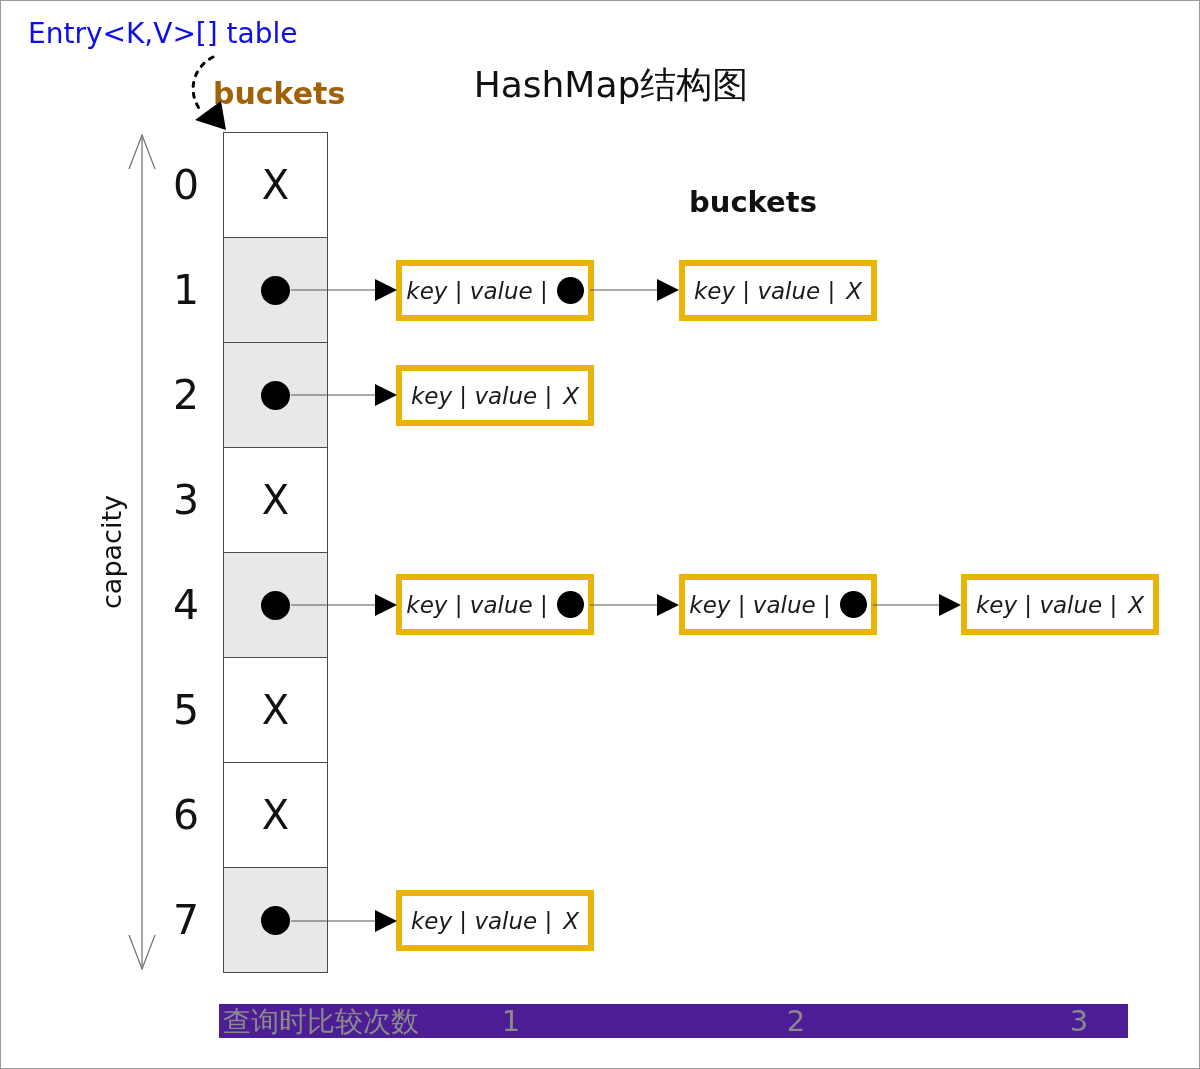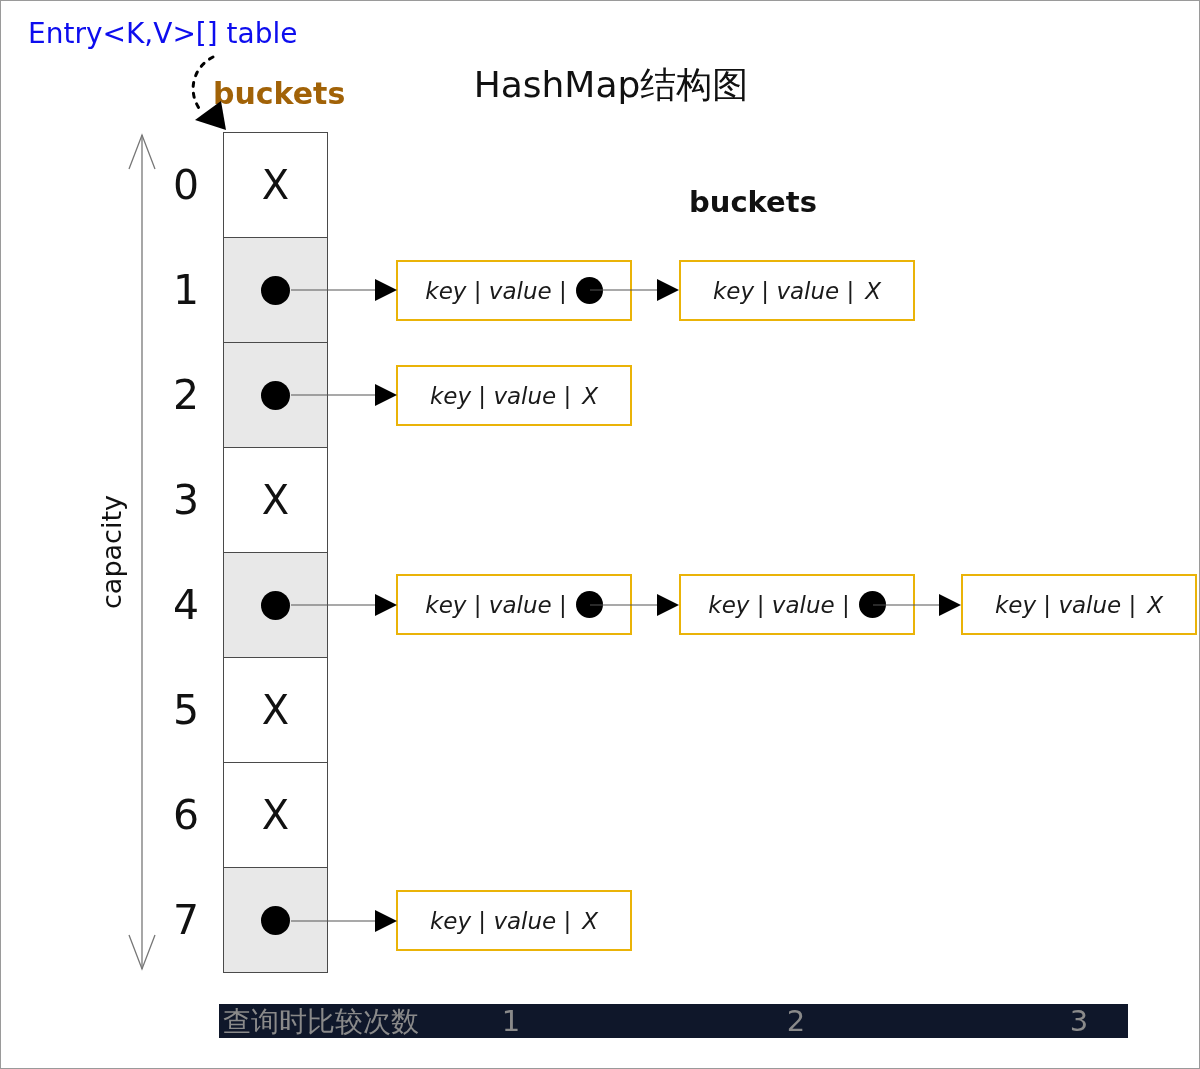--- a/index.html
+++ b/index.html
@@ -16,26 +16,26 @@
   .entries-label{position:absolute;left:688px;top:184px;font-size:29px;font-weight:bold;color:#111;}
   .capacity-label{position:absolute;left:110px;top:551px;font-size:27px;color:#111;
     transform:translate(-50%,-50%) rotate(-90deg);white-space:nowrap;}
   .cell{position:absolute;left:222px;width:105px;height:106px;box-sizing:border-box;
     border:1px solid #4a4a4a;background:#ffffff;display:flex;align-items:center;justify-content:center;z-index:1;}
   .cell.shaded{background:#e8e8e8;}
   .cell .xmark{font-size:40px;color:#111;}
   .cell .dot{width:29px;height:29px;border-radius:50%;background:#000;}
   .idx{position:absolute;left:120px;width:78px;height:106px;display:flex;align-items:center;
     justify-content:flex-end;font-size:41px;color:#111;}
-  .entry-box{position:absolute;width:236px;height:61px;box-sizing:border-box;border:2px solid #eab308;
+  .entry-box{position:absolute;width:198px;height:61px;box-sizing:border-box;border:6px solid #eab308;
     background:#fff;display:flex;align-items:center;justify-content:center;z-index:2;}
   .entry-text{font-style:italic;font-size:23px;color:#1a1a1a;white-space:pre;}
   .entry-x{font-style:italic;font-size:23px;color:#1a1a1a;margin-left:11px;}
   .entry-dot{width:27px;height:27px;border-radius:50%;background:#000;margin-left:9px;flex:none;}
-  .compare-bar{position:absolute;left:218px;top:1003px;width:909px;height:34px;background:#0f172a;z-index:1;}
+  .compare-bar{position:absolute;left:218px;top:1003px;width:909px;height:34px;background:#4c1d95;z-index:1;}
   .compare-label{position:absolute;left:4px;top:0;height:34px;line-height:35px;font-size:28px;color:#8a8a8a;white-space:nowrap;}
   .compare-num{position:absolute;top:0;height:34px;line-height:35px;font-size:29px;color:#8a8a8a;transform:translateX(-50%);}
   .n1{left:292px;} .n2{left:577px;} .n3{left:860px;}
 </style>
 </head>
 <body>
 
 <div class="canvas">
 
   <svg class="arrows" viewBox="0 0 1200 1069" xmlns="http://www.w3.org/2000/svg">

